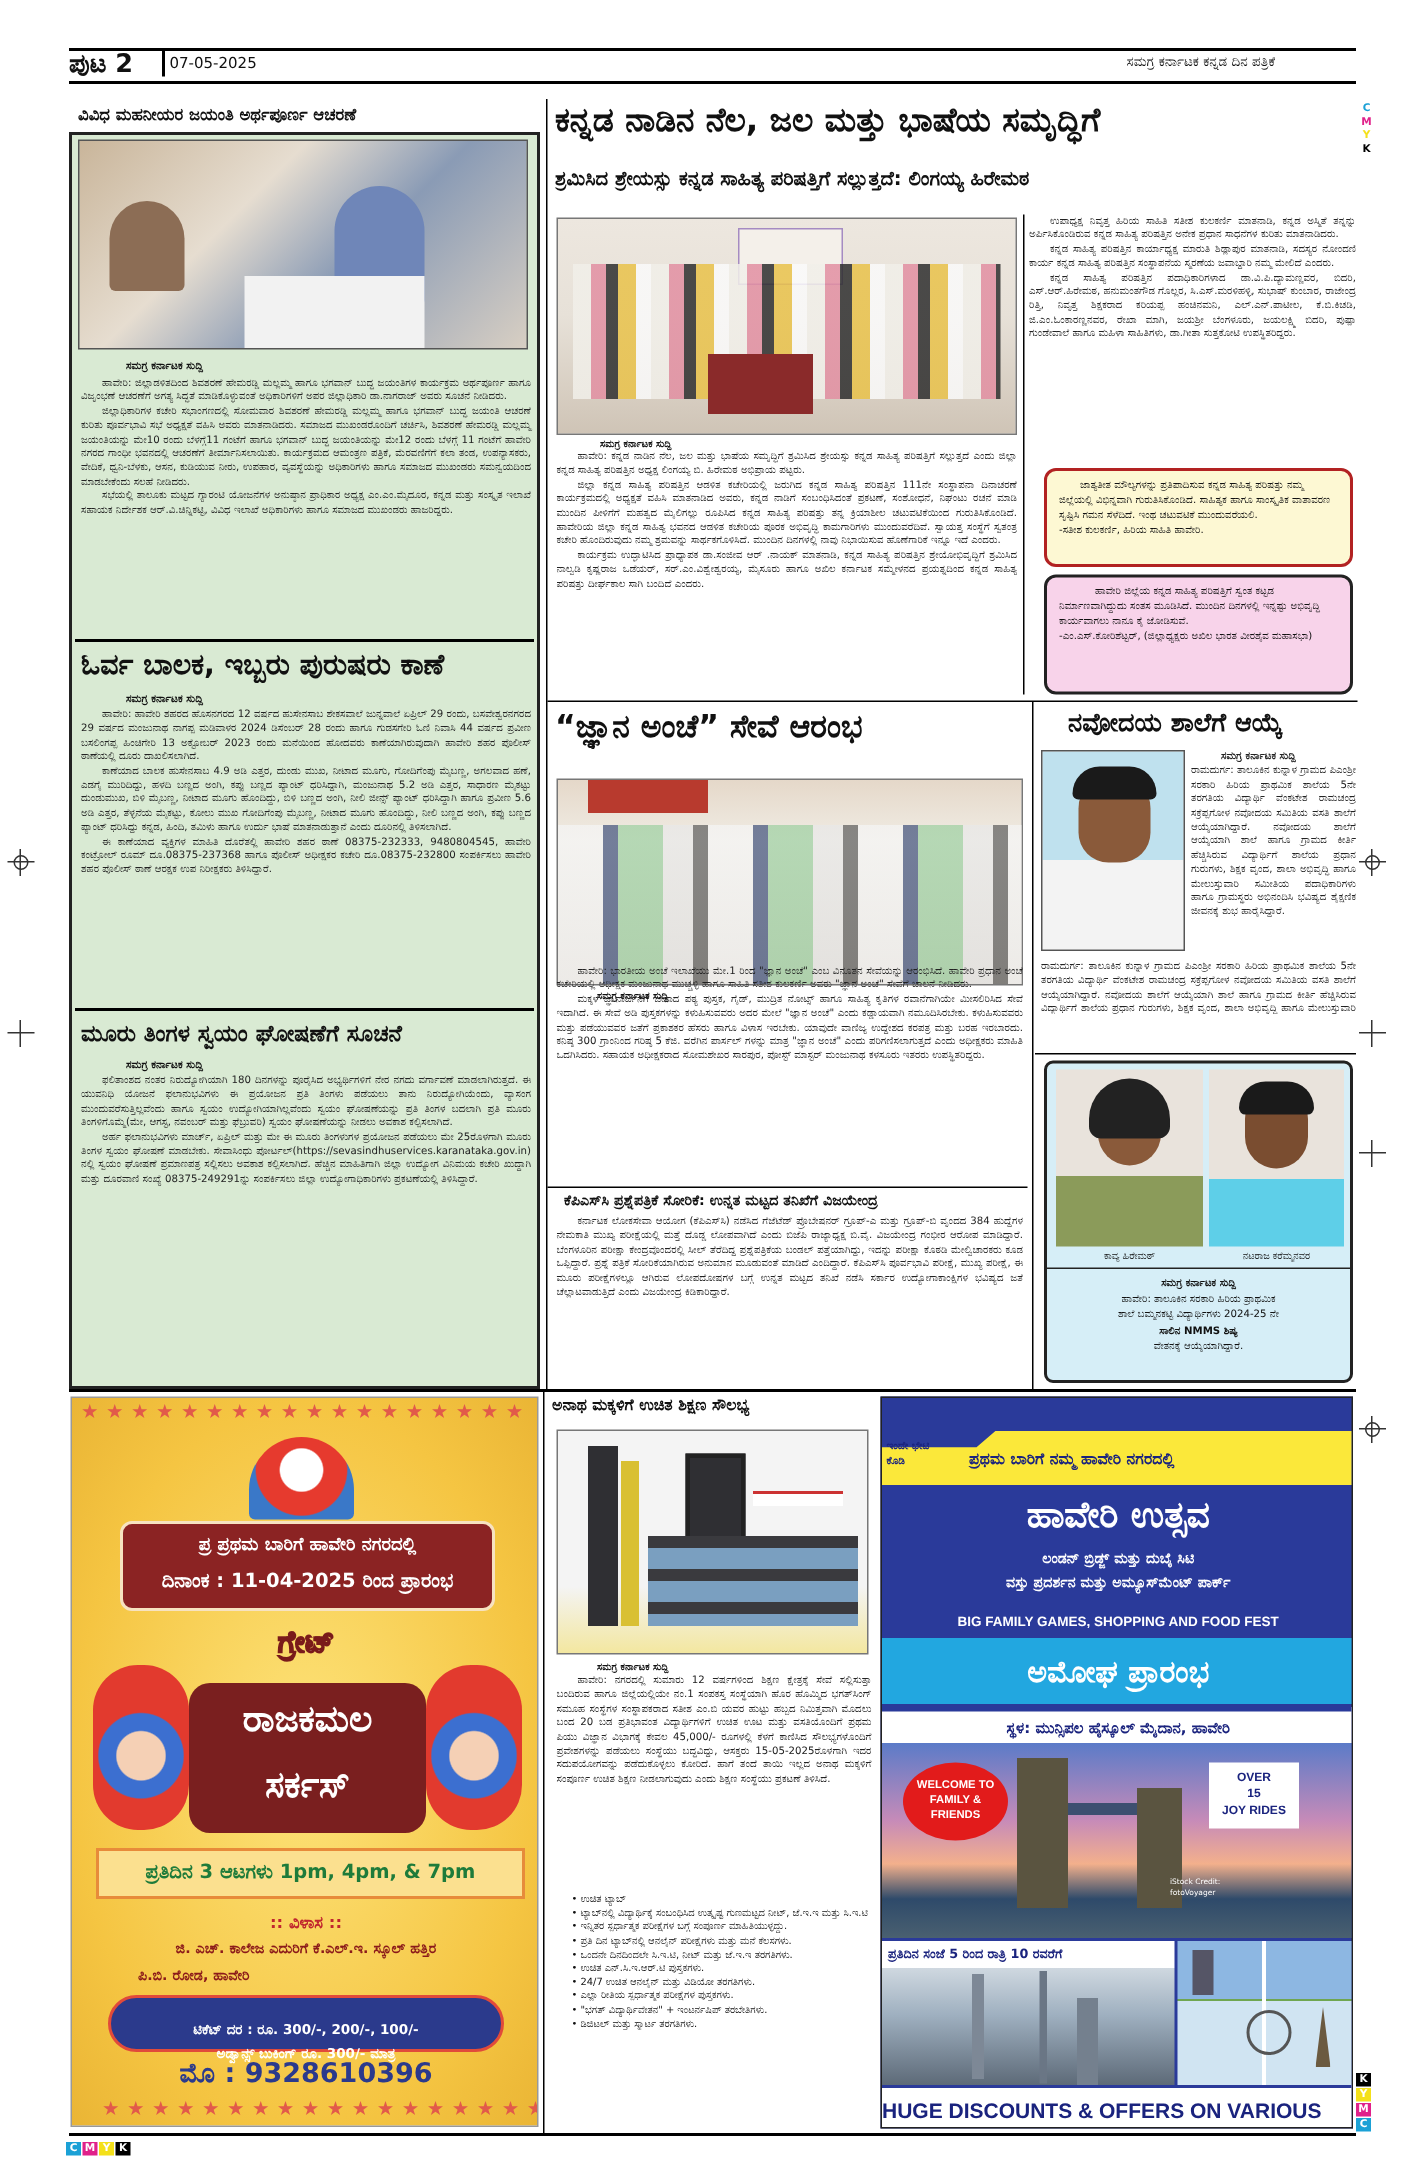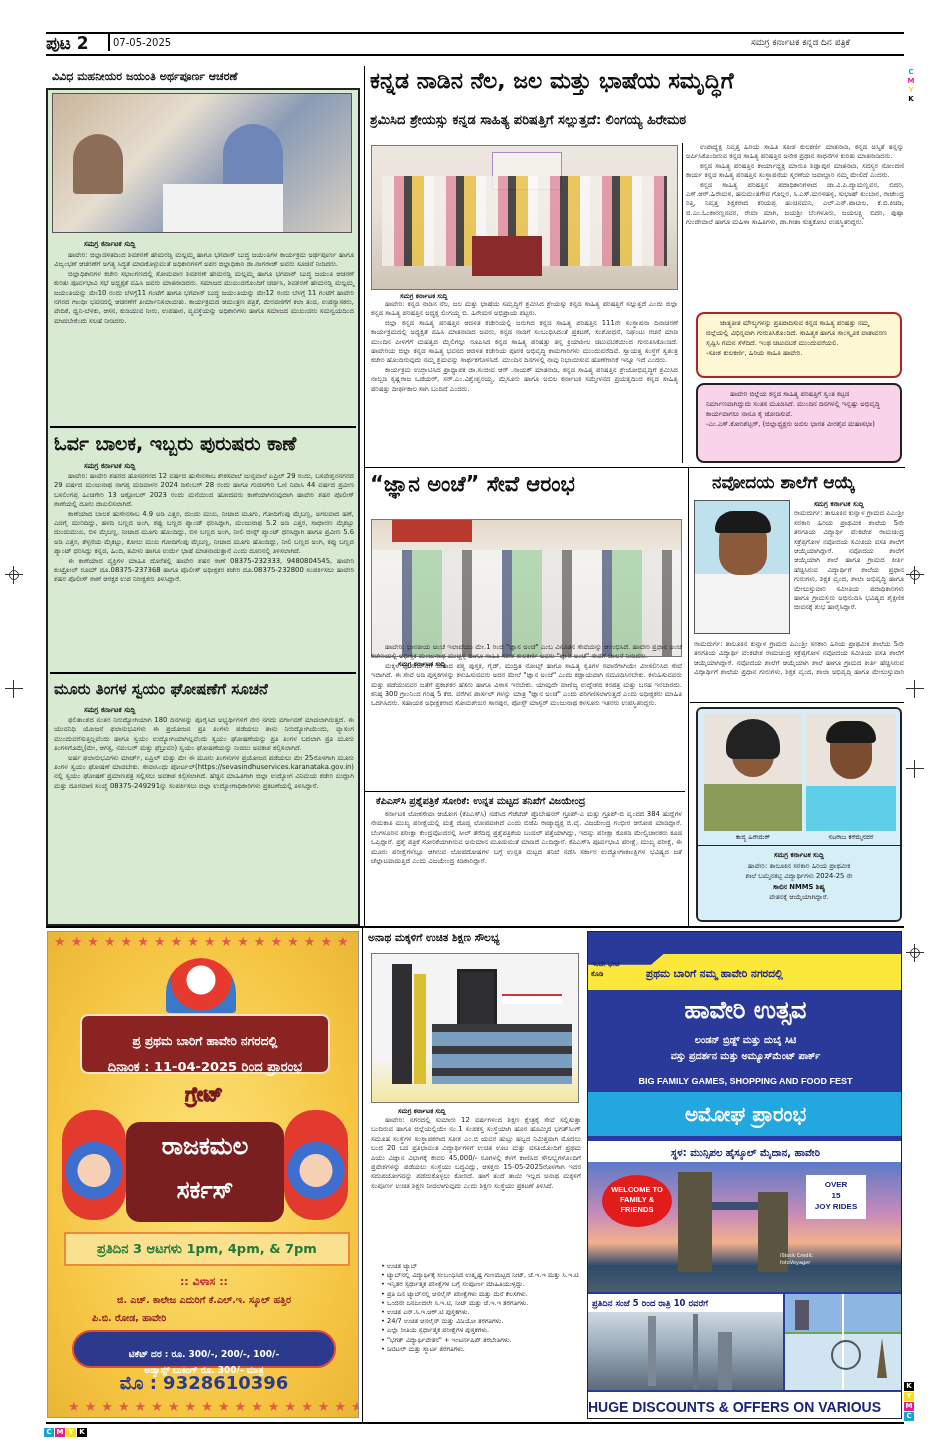--- a/index.html
+++ b/index.html
@@ -62,20 +62,21 @@
 <div class="abs headline" style="left:52px;top:70px;width:310px;font-size:11px;">ವಿವಿಧ ಮಹನೀಯರ ಜಯಂತಿ ಅರ್ಥಪೂರ್ಣ ಆಚರಣೆ</div>
 <div class="photo" style="left:52px;top:93px;width:300px;height:140px;background:linear-gradient(135deg,#c9b59a 0%,#e6ddd0 35%,#8a9bb5 60%,#d8cfc3 100%);border:1px solid #555;">
   <div style="position:absolute;left:20px;top:40px;width:50px;height:60px;border-radius:25px 25px 4px 4px;background:#8c6d55;"></div>
   <div style="position:absolute;left:170px;top:30px;width:60px;height:80px;border-radius:30px 30px 4px 4px;background:#6f86b8;"></div>
   <div style="position:absolute;left:110px;top:90px;width:120px;height:50px;background:#f2f2f2;"></div>
 </div>
 <div class="abs byline" style="left:70px;top:240px;">ಸಮಗ್ರ ಕರ್ನಾಟಕ ಸುದ್ದಿ</div>
 <div class="abs body-text" style="left:54px;top:251px;width:300px;">
   <p>ಹಾವೇರಿ: ಜಿಲ್ಲಾಡಳಿತದಿಂದ ಶಿವಶರಣೆ ಹೇಮರಡ್ಡಿ ಮಲ್ಲಮ್ಮ ಹಾಗೂ ಭಗವಾನ್ ಬುದ್ಧ ಜಯಂತಿಗಳ ಕಾರ್ಯಕ್ರಮ ಅರ್ಥಪೂರ್ಣ ಹಾಗೂ ವಿಜೃಂಭಣೆ ಆಚರಣೆಗೆ ಅಗತ್ಯ ಸಿದ್ಧತೆ ಮಾಡಿಕೊಳ್ಳುವಂತೆ ಅಧಿಕಾರಿಗಳಿಗೆ ಅಪರ ಜಿಲ್ಲಾಧಿಕಾರಿ ಡಾ.ನಾಗರಾಜ್ ಅವರು ಸೂಚನೆ ನೀಡಿದರು.</p>
   <p>ಜಿಲ್ಲಾಧಿಕಾರಿಗಳ ಕಚೇರಿ ಸಭಾಂಗಣದಲ್ಲಿ ಸೋಮವಾರ ಶಿವಶರಣೆ ಹೇಮರಡ್ಡಿ ಮಲ್ಲಮ್ಮ ಹಾಗೂ ಭಗವಾನ್ ಬುದ್ಧ ಜಯಂತಿ ಆಚರಣೆ ಕುರಿತು ಪೂರ್ವಭಾವಿ ಸಭೆ ಅಧ್ಯಕ್ಷತೆ ವಹಿಸಿ ಅವರು ಮಾತನಾಡಿದರು. ಸಮಾಜದ ಮುಖಂಡರೊಂದಿಗೆ ಚರ್ಚಿಸಿ, ಶಿವಶರಣೆ ಹೇಮರಡ್ಡಿ ಮಲ್ಲಮ್ಮ ಜಯಂತಿಯನ್ನು ಮೇ10 ರಂದು ಬೆಳಗ್ಗೆ11 ಗಂಟೆಗೆ ಹಾಗೂ ಭಗವಾನ್ ಬುದ್ಧ ಜಯಂತಿಯನ್ನು ಮೇ12 ರಂದು ಬೆಳಗ್ಗೆ 11 ಗಂಟೆಗೆ ಹಾವೇರಿ ನಗರದ ಗಾಂಧೀ ಭವನದಲ್ಲಿ ಆಚರಣೆಗೆ ತೀರ್ಮಾನಿಸಲಾಯಿತು. ಕಾರ್ಯಕ್ರಮದ ಆಮಂತ್ರಣ ಪತ್ರಿಕೆ, ಮೆರವಣಿಗೆಗೆ ಕಲಾ ತಂಡ, ಉಪನ್ಯಾಸಕರು, ವೇದಿಕೆ, ಧ್ವನಿ-ಬೆಳಕು, ಆಸನ, ಕುಡಿಯುವ ನೀರು, ಉಪಹಾರ, ವ್ಯವಸ್ಥೆಯನ್ನು ಅಧಿಕಾರಿಗಳು ಹಾಗೂ ಸಮಾಜದ ಮುಖಂಡರು ಸಮನ್ವಯದಿಂದ ಮಾಡಬೇಕೆಂದು ಸಲಹೆ ನೀಡಿದರು.</p>
+  <p>ಸಭೆಯಲ್ಲಿ ತಾಲೂಕು ಮಟ್ಟದ ಗ್ಯಾರಂಟಿ ಯೋಜನೆಗಳ ಅನುಷ್ಠಾನ ಪ್ರಾಧಿಕಾರ ಅಧ್ಯಕ್ಷ ಎಂ.ಎಂ.ಮೈದೂರ, ಕನ್ನಡ ಮತ್ತು ಸಂಸ್ಕೃತ ಇಲಾಖೆ ಸಹಾಯಕ ನಿರ್ದೇಶಕ ಆರ್.ವಿ.ಚಿನ್ನಿಕಟ್ಟಿ, ವಿವಿಧ ಇಲಾಖೆ ಅಧಿಕಾರಿಗಳು ಹಾಗೂ ಸಮಾಜದ ಮುಖಂಡರು ಹಾಜರಿದ್ದರು.</p>
 </div>
 <div class="rule" style="left:50px;top:426px;width:306px;height:2px;"></div>
 
 <div class="abs headline" style="left:54px;top:432px;width:304px;font-size:19px;">ಓರ್ವ ಬಾಲಕ, ಇಬ್ಬರು ಪುರುಷರು ಕಾಣೆ</div>
 <div class="abs byline" style="left:70px;top:462px;">ಸಮಗ್ರ ಕರ್ನಾಟಕ ಸುದ್ದಿ</div>
 <div class="abs body-text" style="left:54px;top:472px;width:300px;">
   <p>ಹಾವೇರಿ: ಹಾವೇರಿ ಶಹರದ ಹೊಸನಗರದ 12 ವರ್ಷದ ಹುಸೇನಸಾಬ ಶೇಕಸವಾಲೆ ಜುನ್ನವಾಲೆ ಏಪ್ರಿಲ್ 29 ರಂದು, ಬಸವೇಶ್ವರನಗರದ 29 ವರ್ಷದ ಮಂಜುನಾಥ ನಾಗಪ್ಪ ಮಡಿವಾಳರ 2024 ಡಿಸೆಂಬರ್ 28 ರಂದು ಹಾಗೂ ಗುಡಸಗೇರಿ ಓಣಿ ನಿವಾಸಿ 44 ವರ್ಷದ ಪ್ರವೀಣ ಬಸಲಿಂಗಪ್ಪ ಹಿಂಚಿಗೇರಿ 13 ಅಕ್ಟೋಬರ್ 2023 ರಂದು ಮನೆಯಿಂದ ಹೋದವರು ಕಾಣೆಯಾಗಿರುವುದಾಗಿ ಹಾವೇರಿ ಶಹರ ಪೊಲೀಸ್ ಠಾಣೆಯಲ್ಲಿ ದೂರು ದಾಖಲಿಸಲಾಗಿದೆ.</p>
   <p>ಕಾಣೆಯಾದ ಬಾಲಕ ಹುಸೇನಸಾಬ 4.9 ಅಡಿ ಎತ್ತರ, ದುಂಡು ಮುಖ, ನೀಟಾದ ಮೂಗು, ಗೋದಿಗೆಂಪು ಮೈಬಣ್ಣ, ಅಗಲವಾದ ಹಣೆ, ಎಡಗೈ ಮುರಿದಿದ್ದು, ಹಳದಿ ಬಣ್ಣದ ಅಂಗಿ, ಕಪ್ಪು ಬಣ್ಣದ ಪ್ಯಾಂಟ್ ಧರಿಸಿದ್ದಾಗಿ, ಮಂಜುನಾಥ 5.2 ಅಡಿ ಎತ್ತರ, ಸಾಧಾರಣ ಮೈಕಟ್ಟು ದುಂಡುಮುಖ, ಬಿಳಿ ಮೈಬಣ್ಣ, ನೀಟಾದ ಮೂಗು ಹೊಂದಿದ್ದು, ಬಿಳಿ ಬಣ್ಣದ ಅಂಗಿ, ನೀಲಿ ಜೀನ್ಸ್ ಪ್ಯಾಂಟ್ ಧರಿಸಿದ್ದಾಗಿ ಹಾಗೂ ಪ್ರವೀಣ 5.6 ಅಡಿ ಎತ್ತರ, ತೆಳ್ಳನೆಯ ಮೈಕಟ್ಟು, ಕೋಲು ಮುಖ ಗೋದಿಗೆಂಪು ಮೈಬಣ್ಣ, ನೀಟಾದ ಮೂಗು ಹೊಂದಿದ್ದು, ನೀಲಿ ಬಣ್ಣದ ಅಂಗಿ, ಕಪ್ಪು ಬಣ್ಣದ ಪ್ಯಾಂಟ್ ಧರಿಸಿದ್ದು ಕನ್ನಡ, ಹಿಂದಿ, ತಮಿಳು ಹಾಗೂ ಉರ್ದು ಭಾಷೆ ಮಾತನಾಡುತ್ತಾನೆ ಎಂದು ದೂರಿನಲ್ಲಿ ತಿಳಿಸಲಾಗಿದೆ.</p>
   <p>ಈ ಕಾಣೆಯಾದ ವ್ಯಕ್ತಿಗಳ ಮಾಹಿತಿ ದೊರೆತಲ್ಲಿ ಹಾವೇರಿ ಶಹರ ಠಾಣೆ 08375-232333, 9480804545, ಹಾವೇರಿ ಕಂಟ್ರೋಲ್ ರೂಮ್ ದೂ.08375-237368 ಹಾಗೂ ಪೊಲೀಸ್ ಅಧೀಕ್ಷಕರ ಕಚೇರಿ ದೂ.08375-232800 ಸಂಪರ್ಕಿಸಲು ಹಾವೇರಿ ಶಹರ ಪೊಲೀಸ್ ಠಾಣೆ ಆರಕ್ಷಕ ಉಪ ನಿರೀಕ್ಷಕರು ತಿಳಿಸಿದ್ದಾರೆ.</p>
 </div>
@@ -171,21 +172,21 @@
     <div>ವೇತನಕ್ಕೆ ಆಯ್ಕೆಯಾಗಿದ್ದಾರೆ.</div>
   </div>
 </div>
 
 <div class="rule" style="left:46px;top:926px;width:858px;height:2px;"></div>
 
 <div class="abs circus" style="left:47px;top:931px;width:312px;height:487px;background:radial-gradient(ellipse at center,#fde37a 0%,#f5c542 70%,#eab535 100%);">
   <div class="star-row" style="left:6px;top:2px;width:300px;">★★★★★★★★★★★★★★★★★★★★</div>
   <div class="star-row" style="left:20px;top:467px;width:290px;">★★★★★★★★★★★★★★★★★★★</div>
   <div class="abs" style="left:118px;top:26px;width:70px;height:55px;border-radius:35px 35px 4px 4px;background:radial-gradient(circle at 50% 40%,#fff 0 14px,#e63a2e 15px 30px,#3a78c8 31px);"></div>
-  <div class="abs" style="left:32px;top:82px;width:250px;height:60px;border-radius:8px;background:#8b2323;border:2px solid #f7e2c0;color:#fff;text-align:center;font-weight:bold;font-size:12px;line-height:26px;padding-top:12px;">
+  <div class="abs" style="left:32px;top:82px;width:250px;height:60px;border-radius:8px;background:#8b2323;border:2px solid #f7e2c0;color:#fff;text-align:center;font-weight:bold;font-size:12px;line-height:26px;padding-top:0;">
     <div>ಪ್ರ ಪ್ರಥಮ ಬಾರಿಗೆ ಹಾವೇರಿ ನಗರದಲ್ಲಿ</div>
     <div style="font-size:13px;">ದಿನಾಂಕ : 11-04-2025 ರಿಂದ ಪ್ರಾರಂಭ</div>
   </div>
   <div class="abs" style="left:0;top:150px;width:312px;text-align:center;font-size:20px;font-weight:bold;color:#fff;-webkit-text-stroke:1px #7a1a1a;">ಗ್ರೇಟ್</div>
   <div class="abs" style="left:14px;top:178px;width:64px;height:110px;border-radius:30px;background:radial-gradient(circle at 50% 55%,#f5d0b5 0 16px,#3c6fd0 17px 28px,#e23a2e 29px);"></div>
   <div class="abs" style="left:236px;top:178px;width:64px;height:110px;border-radius:30px;background:radial-gradient(circle at 50% 55%,#f5d0b5 0 16px,#3c6fd0 17px 28px,#e23a2e 29px);"></div>
   <div class="abs" style="left:78px;top:190px;width:158px;height:100px;border-radius:14px;background:#7a1f1f;color:#fff;text-align:center;font-weight:bold;">
     <div style="font-size:24px;line-height:48px;">ರಾಜಕಮಲ</div>
     <div style="font-size:24px;line-height:40px;">ಸರ್ಕಸ್</div>
   </div>

